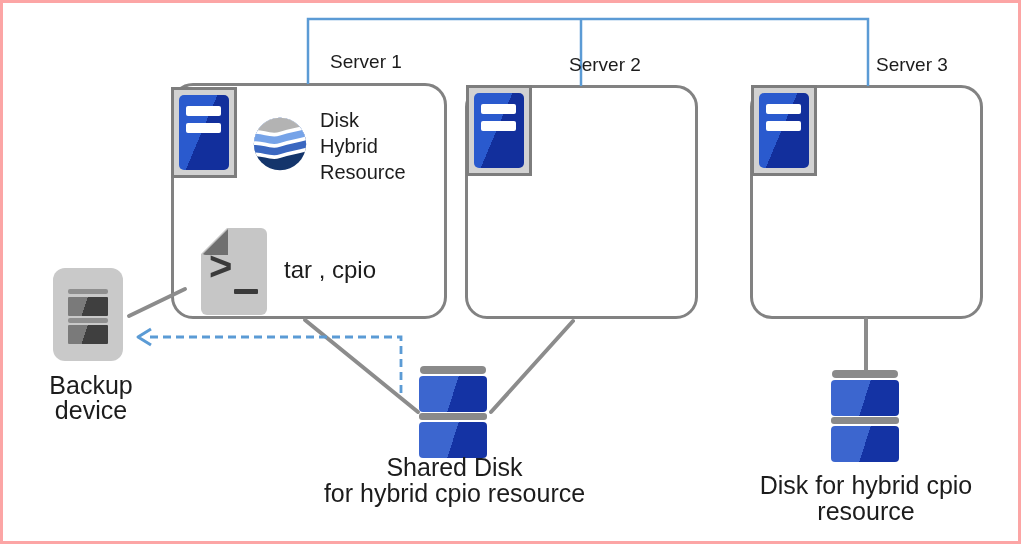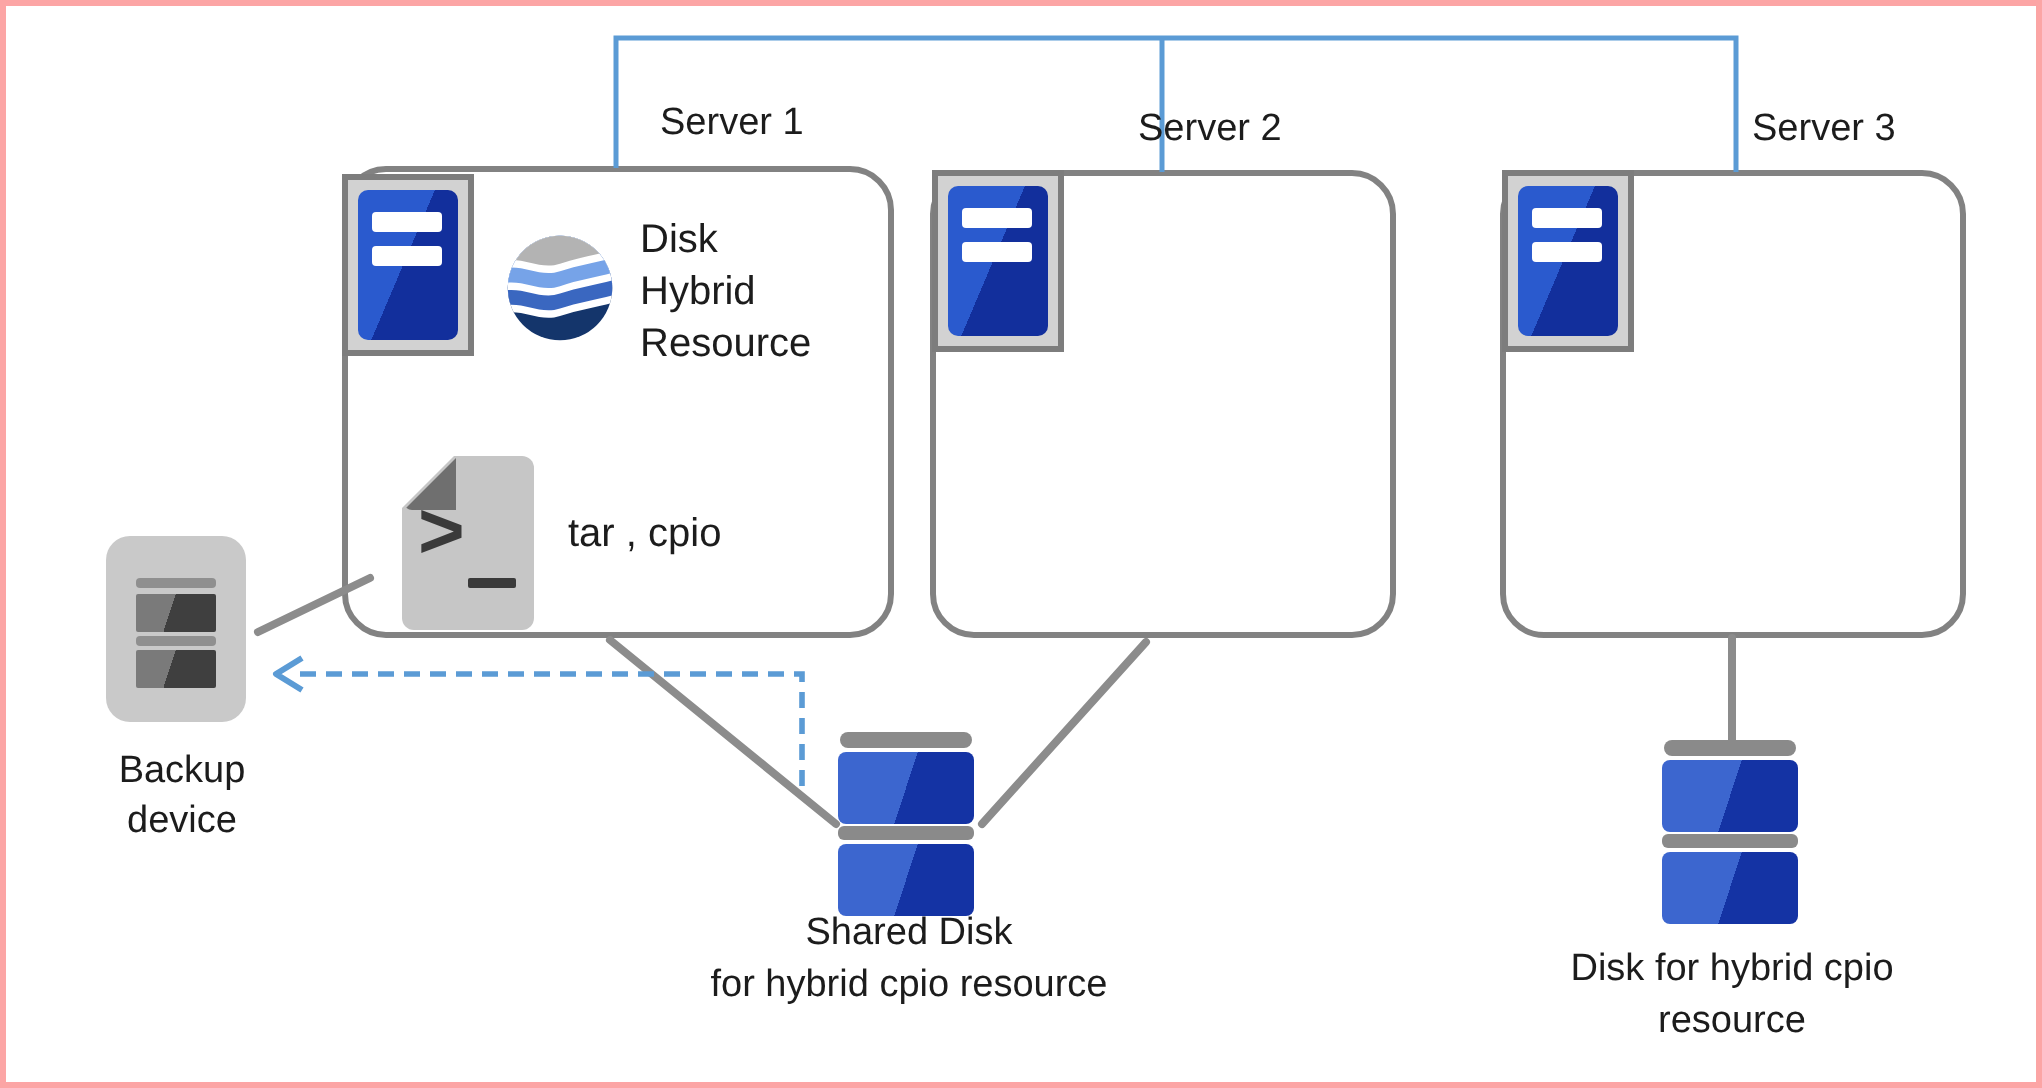--- a/index.html
+++ b/index.html
@@ -56,23 +56,23 @@
   .server-icon-bar.b2 { top:28px; }
 
   
   .label { position:absolute; z-index:6; white-space:nowrap; }
   .server-label { font-size:19px; }
   #server-label-1 { left:327px; top:48px; }
   #server-label-2 { left:566px; top:51px; }
   #server-label-3 { left:873px; top:51px; }
 
   #hybrid-resource-label { left:317px; top:104px; font-size:20px; line-height:26px; }
-  #tar-cpio-label { left:281px; top:253px; font-size:20px;text-align:right; }
-
-  .center-label { text-align:center; font-size:19px; line-height:26px; z-index:6; position:absolute; }
+  #tar-cpio-label { left:281px; top:253px; font-size:24px;text-align:right; }
+
+  .center-label { text-align:center; font-size:25px; line-height:26px; z-index:6; position:absolute; }
   #backup-label  { left:32px;  top:370px; width:112px; line-height:25px; }
   #shared-disk-label { left:320px; top:451px; width:263px; }
   #hybrid-disk-label { left:753px; top:469px; width:220px; }
 
   .label-line { display:block; }
 
   
   #wave-sphere-icon { left:249px; top:113px; width:56px; height:56px; z-index:6; }
 
   

